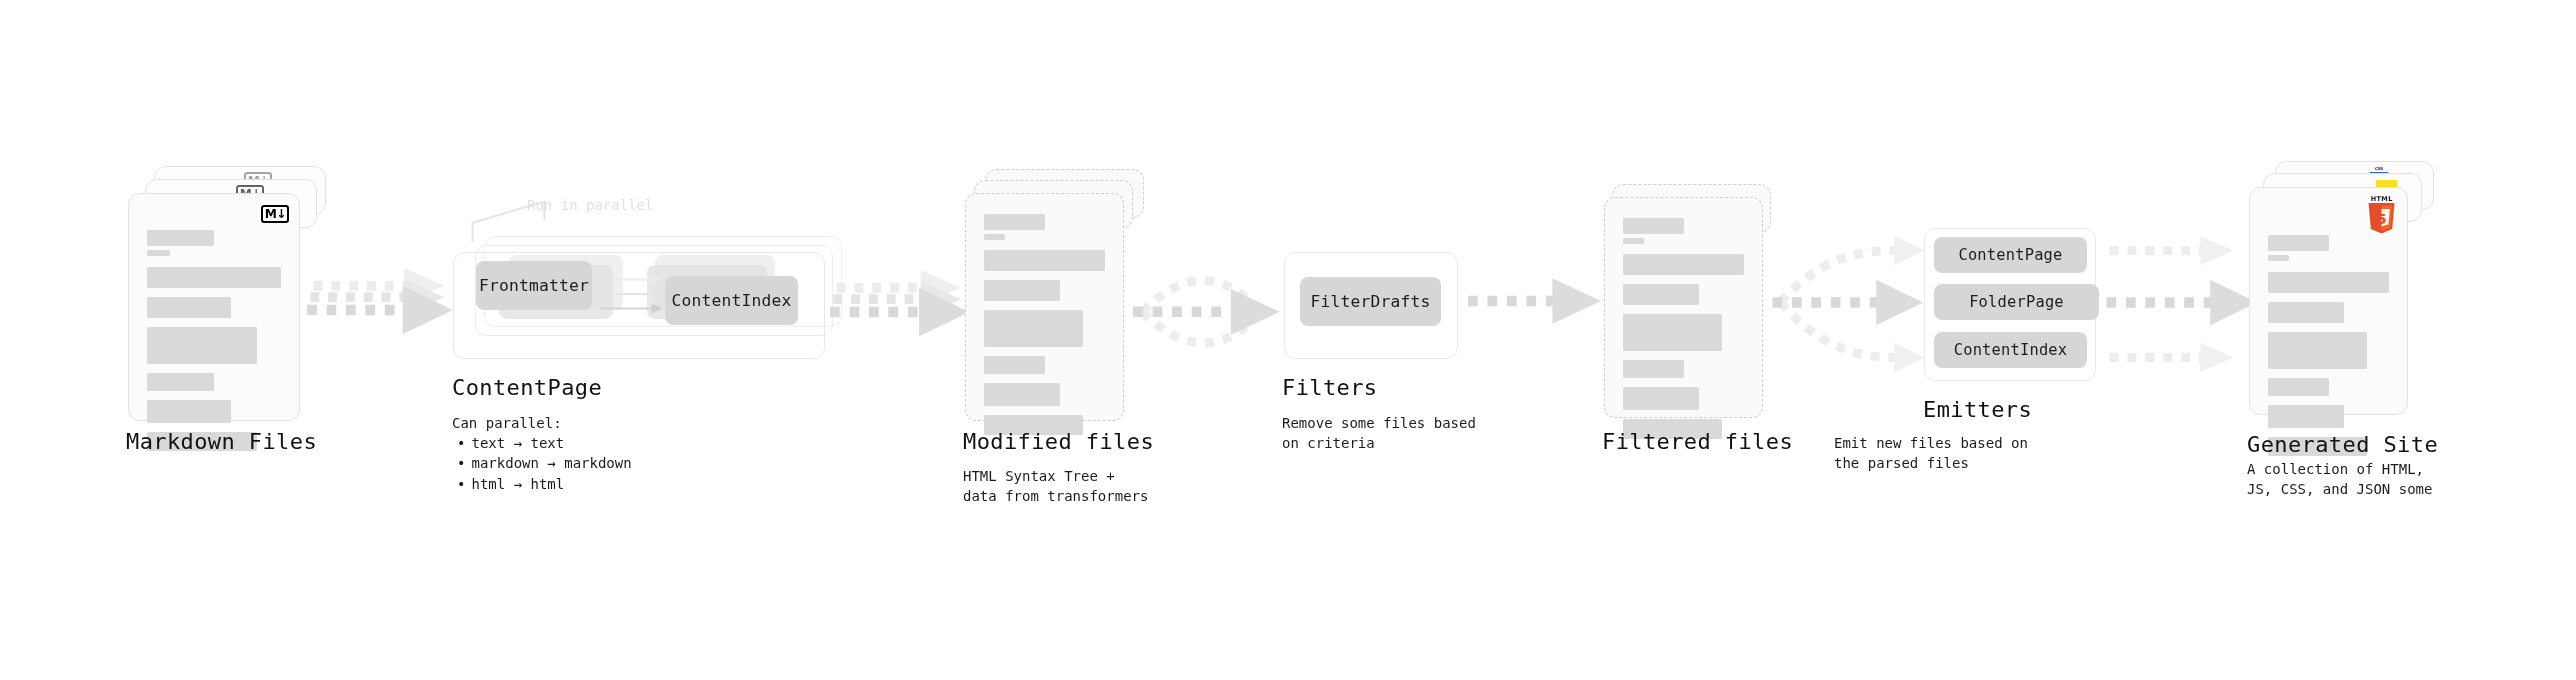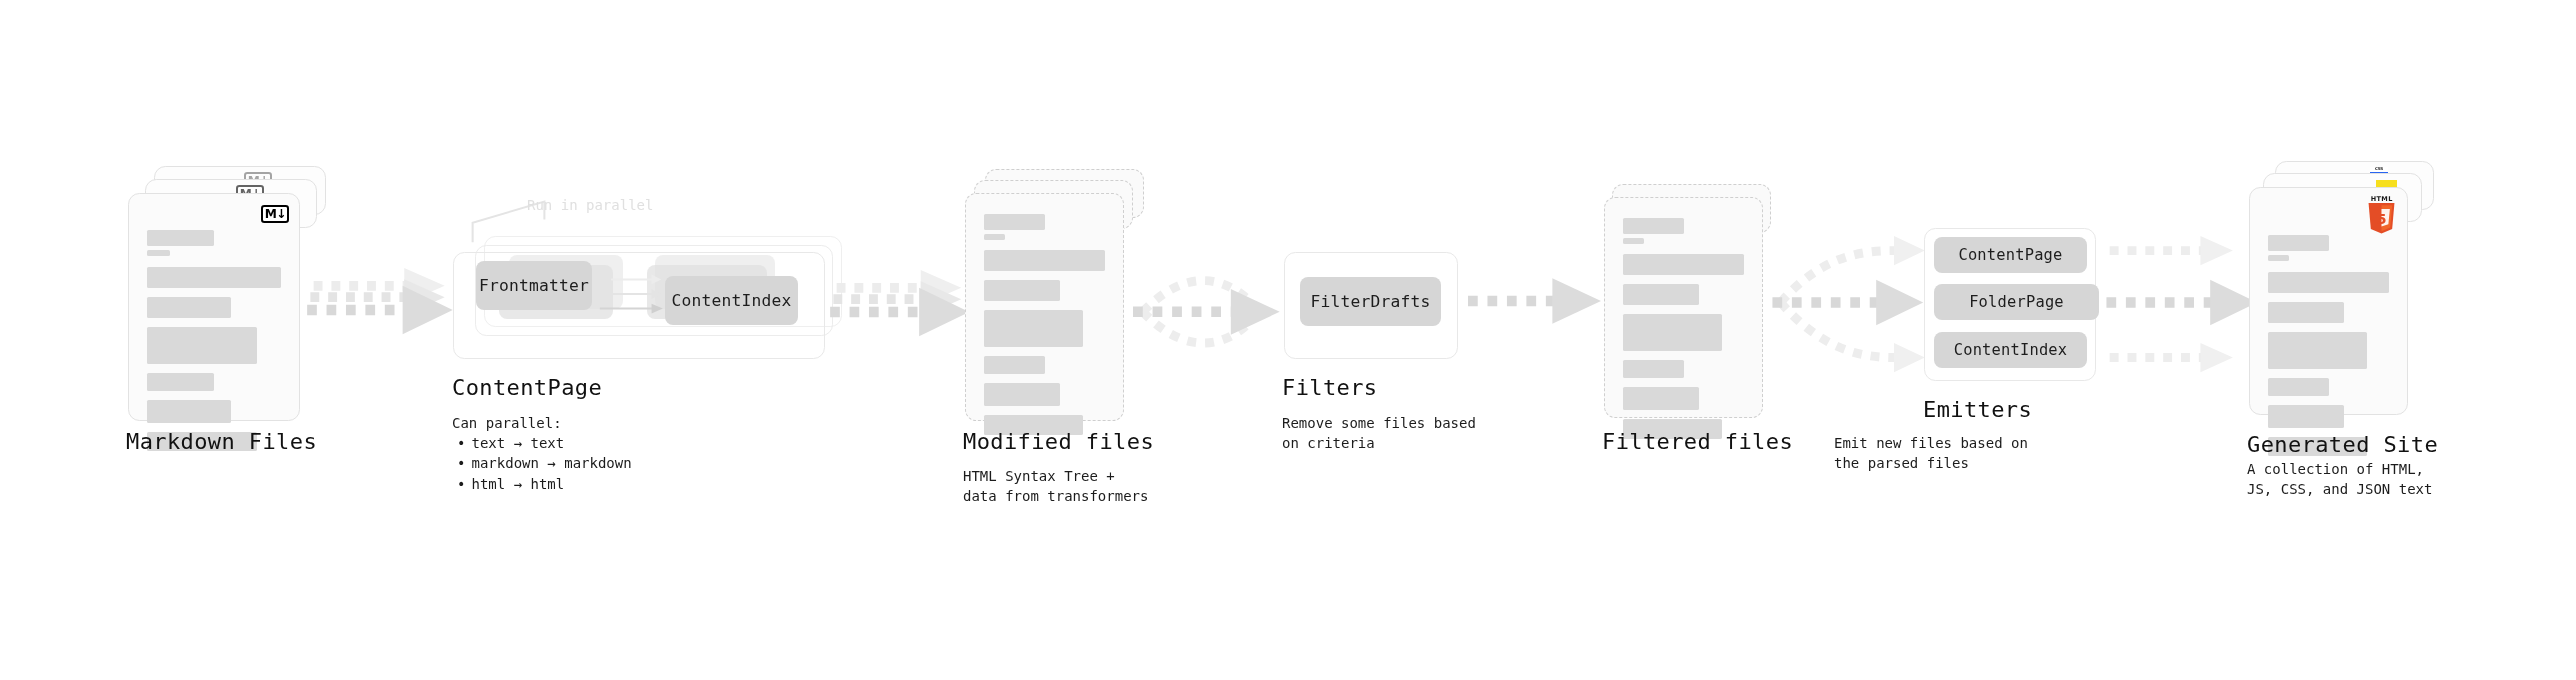--- a/index.html
+++ b/index.html
@@ -352,16 +352,16 @@
         <div class="bar b-med"></div>
         <div class="bar b-tall"></div>
         <div class="bar b-short"></div>
         <div class="bar b-med2"></div>
         <div class="bar b-wide"></div>
       </div>
     </div>
   </div>
   <div class="cap-title" style="left:2247px; top:432px;">Generated Site</div>
   <div class="cap-sub" style="left:2247px; top:459px;">A collection of HTML,
-JS, CSS, and JSON text</div>
+JS, CSS, and JSON some</div>
 
 </div>
 
 
 </body></html>

